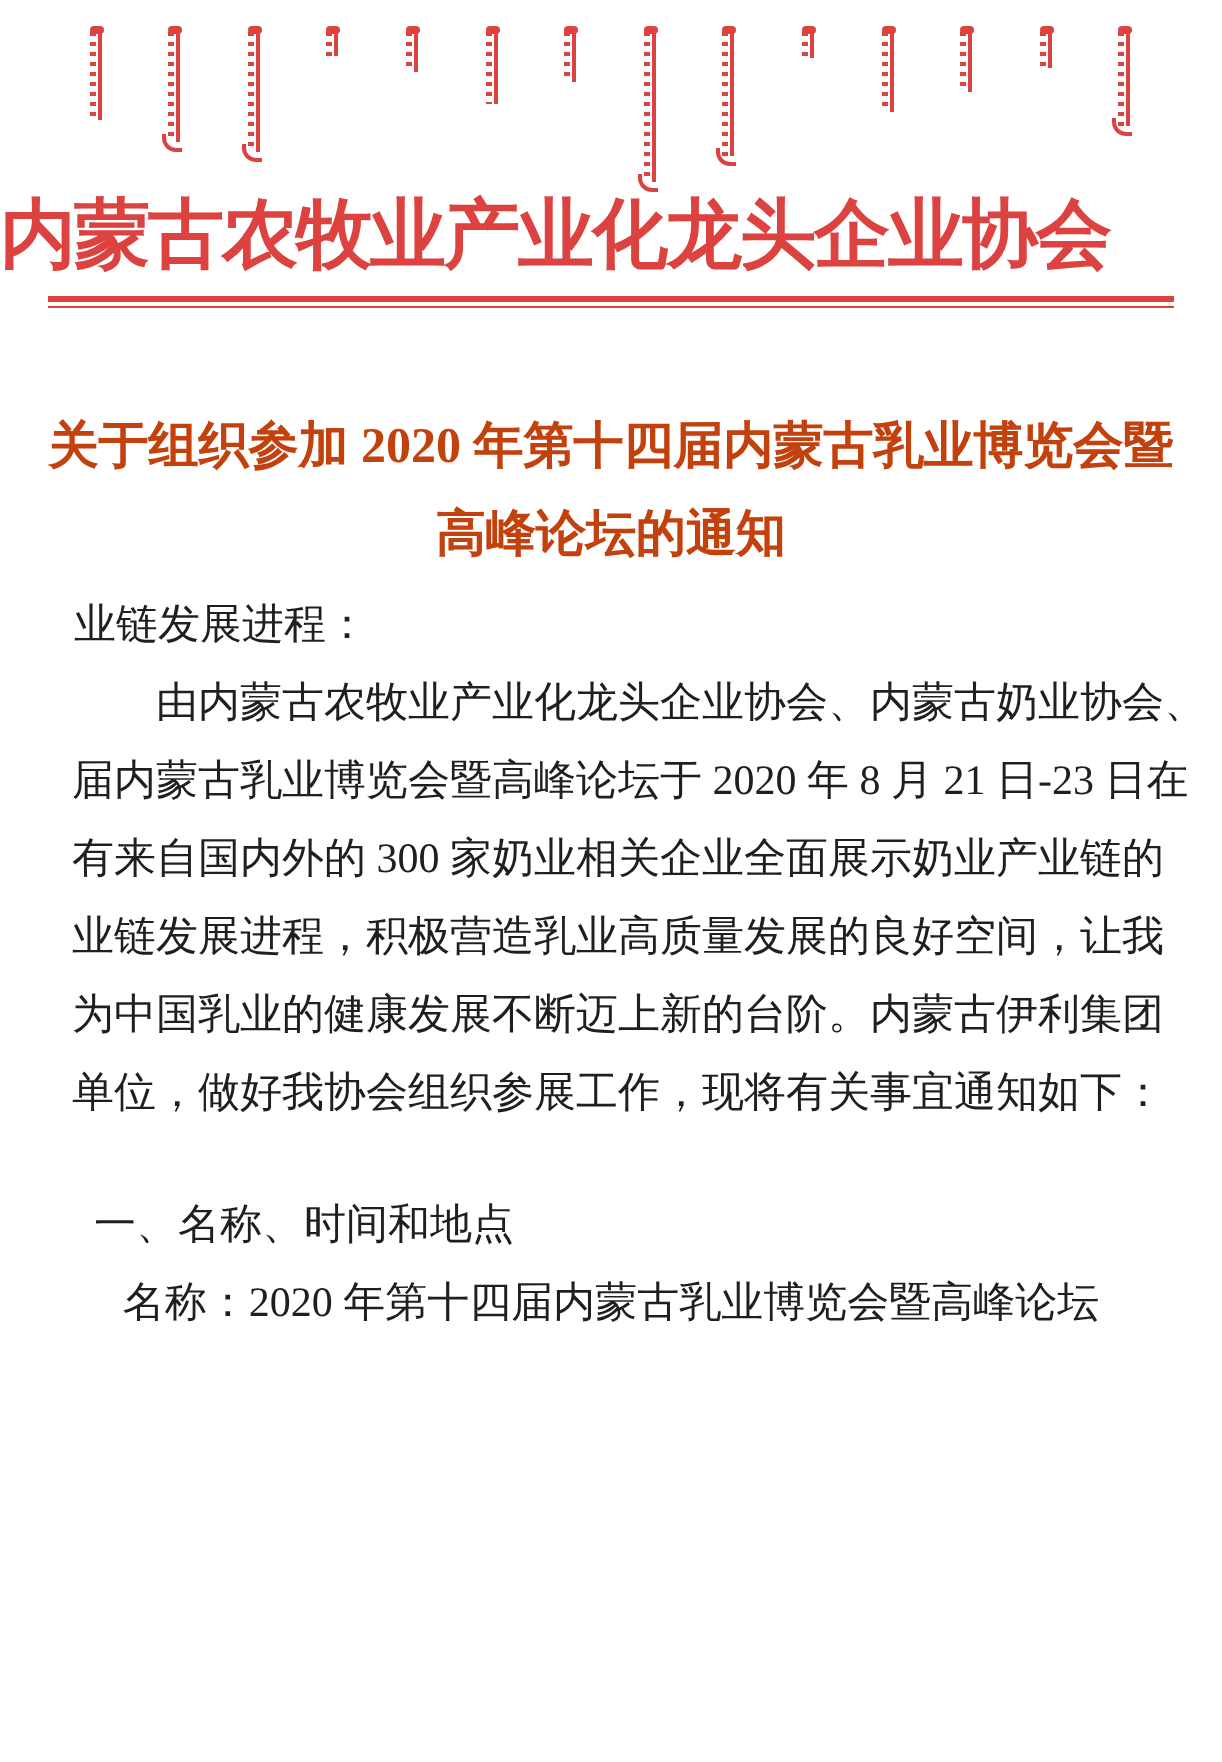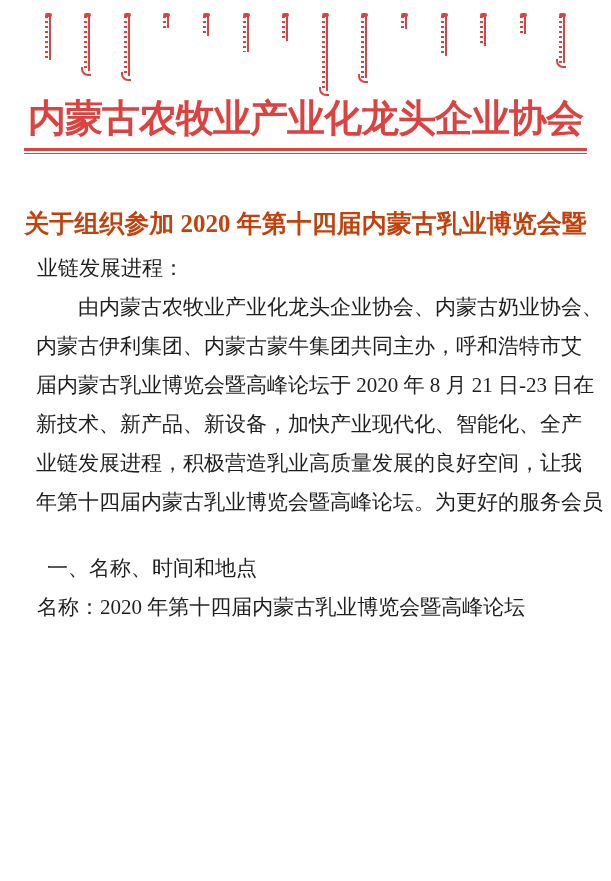--- a/index.html
+++ b/index.html
@@ -45,21 +45,20 @@
     position: absolute;
     bottom: -5px; left: -3px;
     width: 8px; height: 7px;
     border-bottom: 2px solid var(--red);
     border-left: 2px solid var(--red);
     border-radius: 0 0 0 7px;
   }
 
   .org-name {
     margin: 1px 0 0;
-    text-align: center;
     font-size: 38px;
     line-height: 46px;
     font-weight: 700;
     letter-spacing: -1px;
     color: var(--red);
     white-space: nowrap;
   }
 
   .rule { width: 563px; margin: 7px auto 0; }
   .rule-thick { height: 3px; background: var(--red); }
@@ -88,20 +87,21 @@
     margin: 27px 47px 0;
     font-size: 21px;
     line-height: 39px;
     white-space: nowrap;
   }
   .section-line {
     margin: 0 37px;
     font-size: 21px;
     line-height: 39px;
     white-space: nowrap;
+    text-align: center;
   }
 </style>
 </head>
 <body>
 
 <div class="page">
 
   <header class="letterhead">
     <div class="mongolian">
         <div class="mg-col" style="height: 44px;"></div>
@@ -122,31 +122,32 @@
     <h1 class="org-name">内蒙古农牧业产业化龙头企业协会</h1>
     <div class="rule">
       <div class="rule-thick"></div>
       <div class="rule-thin"></div>
     </div>
   </header>
 
   <main>
     <h2 class="doc-title">
       <div>关于组织参加 2020 年第十四届内蒙古乳业博览会暨</div>
+      <div>高峰论坛的通知</div>
     </h2>
 
     <p class="salutation">业链发展进程：</p>
 
     <div class="body-text">
         <div class="body-line indent">由内蒙古农牧业产业化龙头企业协会、内蒙古奶业协会、</div>
-        <div class="body-line">内蒙古伊利集团、内蒙古蒙牛集团共同主办，呼和浩特市艾</div>
         <div class="body-line">届内蒙古乳业博览会暨高峰论坛于 2020 年 8 月 21 日-23 日在</div>
-        <div class="body-line">新技术、新产品、新设备，加快产业现代化、智能化、全产</div>
+        <div class="body-line">有来自国内外的 300 家奶业相关企业全面展示奶业产业链的</div>
         <div class="body-line">业链发展进程，积极营造乳业高质量发展的良好空间，让我</div>
-        <div class="body-line">年第十四届内蒙古乳业博览会暨高峰论坛。为更好的服务会员</div>
+        <div class="body-line">为中国乳业的健康发展不断迈上新的台阶。内蒙古伊利集团</div>
+        <div class="body-line">单位，做好我协会组织参展工作，现将有关事宜通知如下：</div>
       </div>
 
     <p class="section-heading">一、名称、时间和地点</p>
 
     <p class="section-line">名称：2020 年第十四届内蒙古乳业博览会暨高峰论坛</p>
   </main>
 
 </div>
 
 </body></html>

